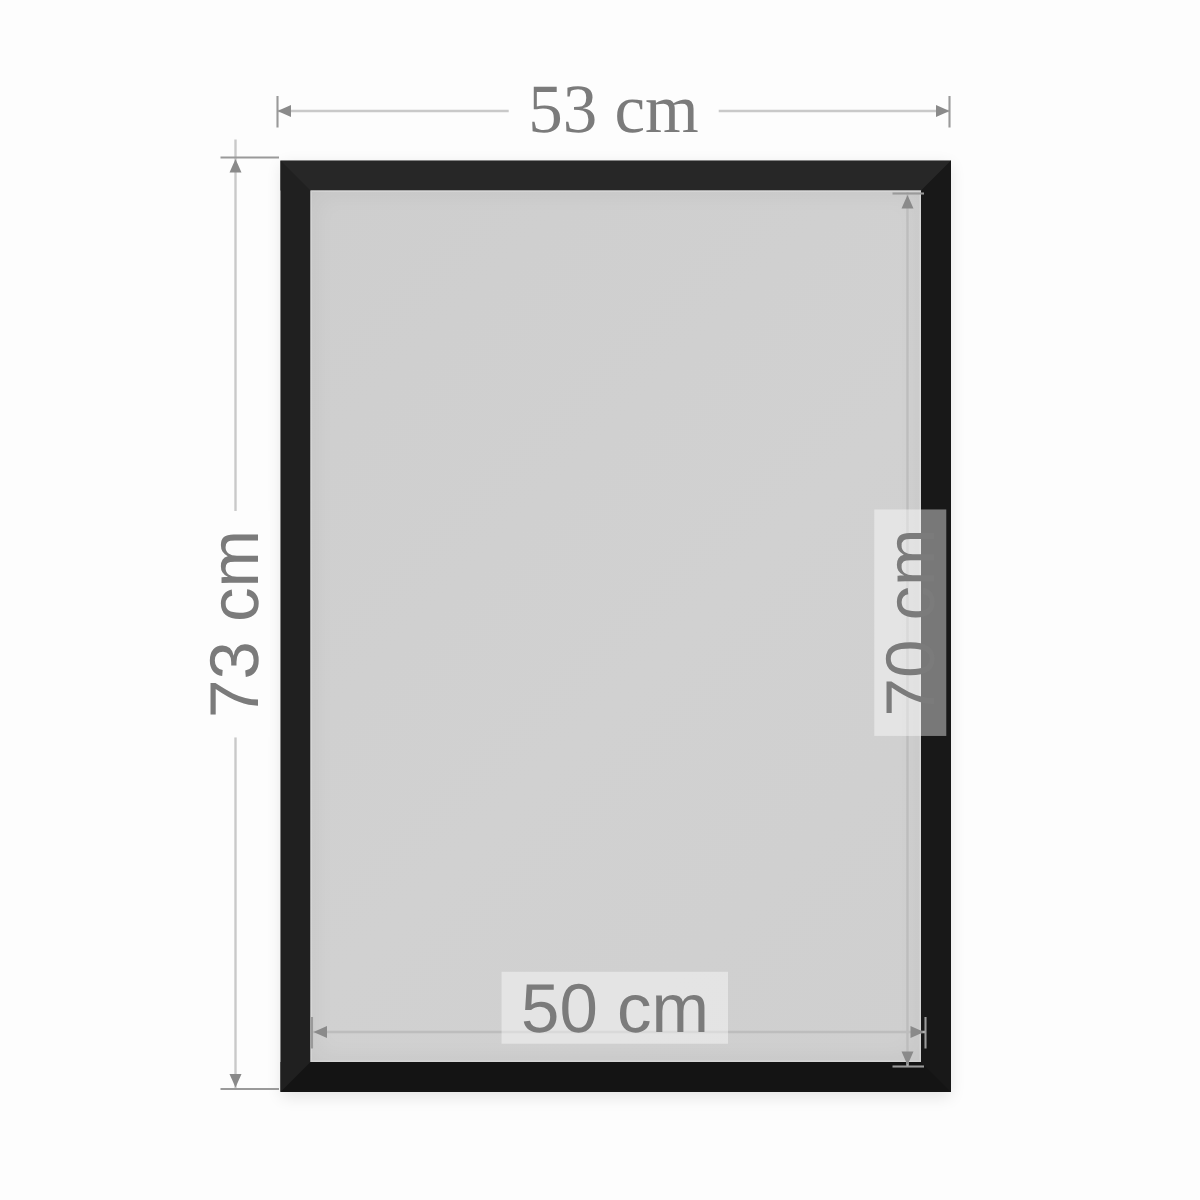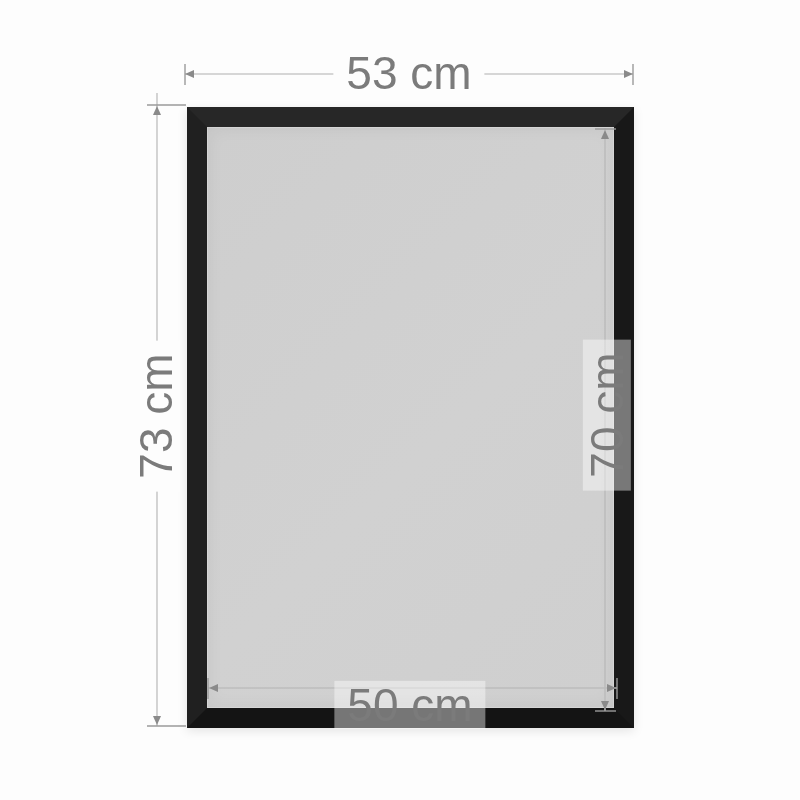--- a/index.html
+++ b/index.html
@@ -66,24 +66,24 @@
     font-size: 46px;
     line-height: 1.05;
     color: var(--label-text);
     white-space: nowrap;
     transform: translate(-50%, -50%);
     padding: 0 13px;
     background: var(--background);
   }
   .dim-label.rotated        { transform: translate(-50%, -50%) rotate(-90deg); }
   .dim-label.on-panel       { background: rgba(255,255,255,0.42); }
-  .dim-label-top    { left: 409px; top: 73px;  }
+  .dim-label-top    { left: 409px; top: 73px; font-family: Liberation Serif, serif;  }
   .dim-label-left   { left: 156px; top: 416px; }
   .dim-label-right  { left: 607px; top: 415px; }
-  .dim-label-bottom { left: 410px; top: 705px; }
+  .dim-label-bottom { left: 410px; top: 672px; }
 </style>
 </head>
 <body>
 
 <div class="stage">
 
   <div class="frame">
     <div class="frame-panel"></div>
   </div>
 

